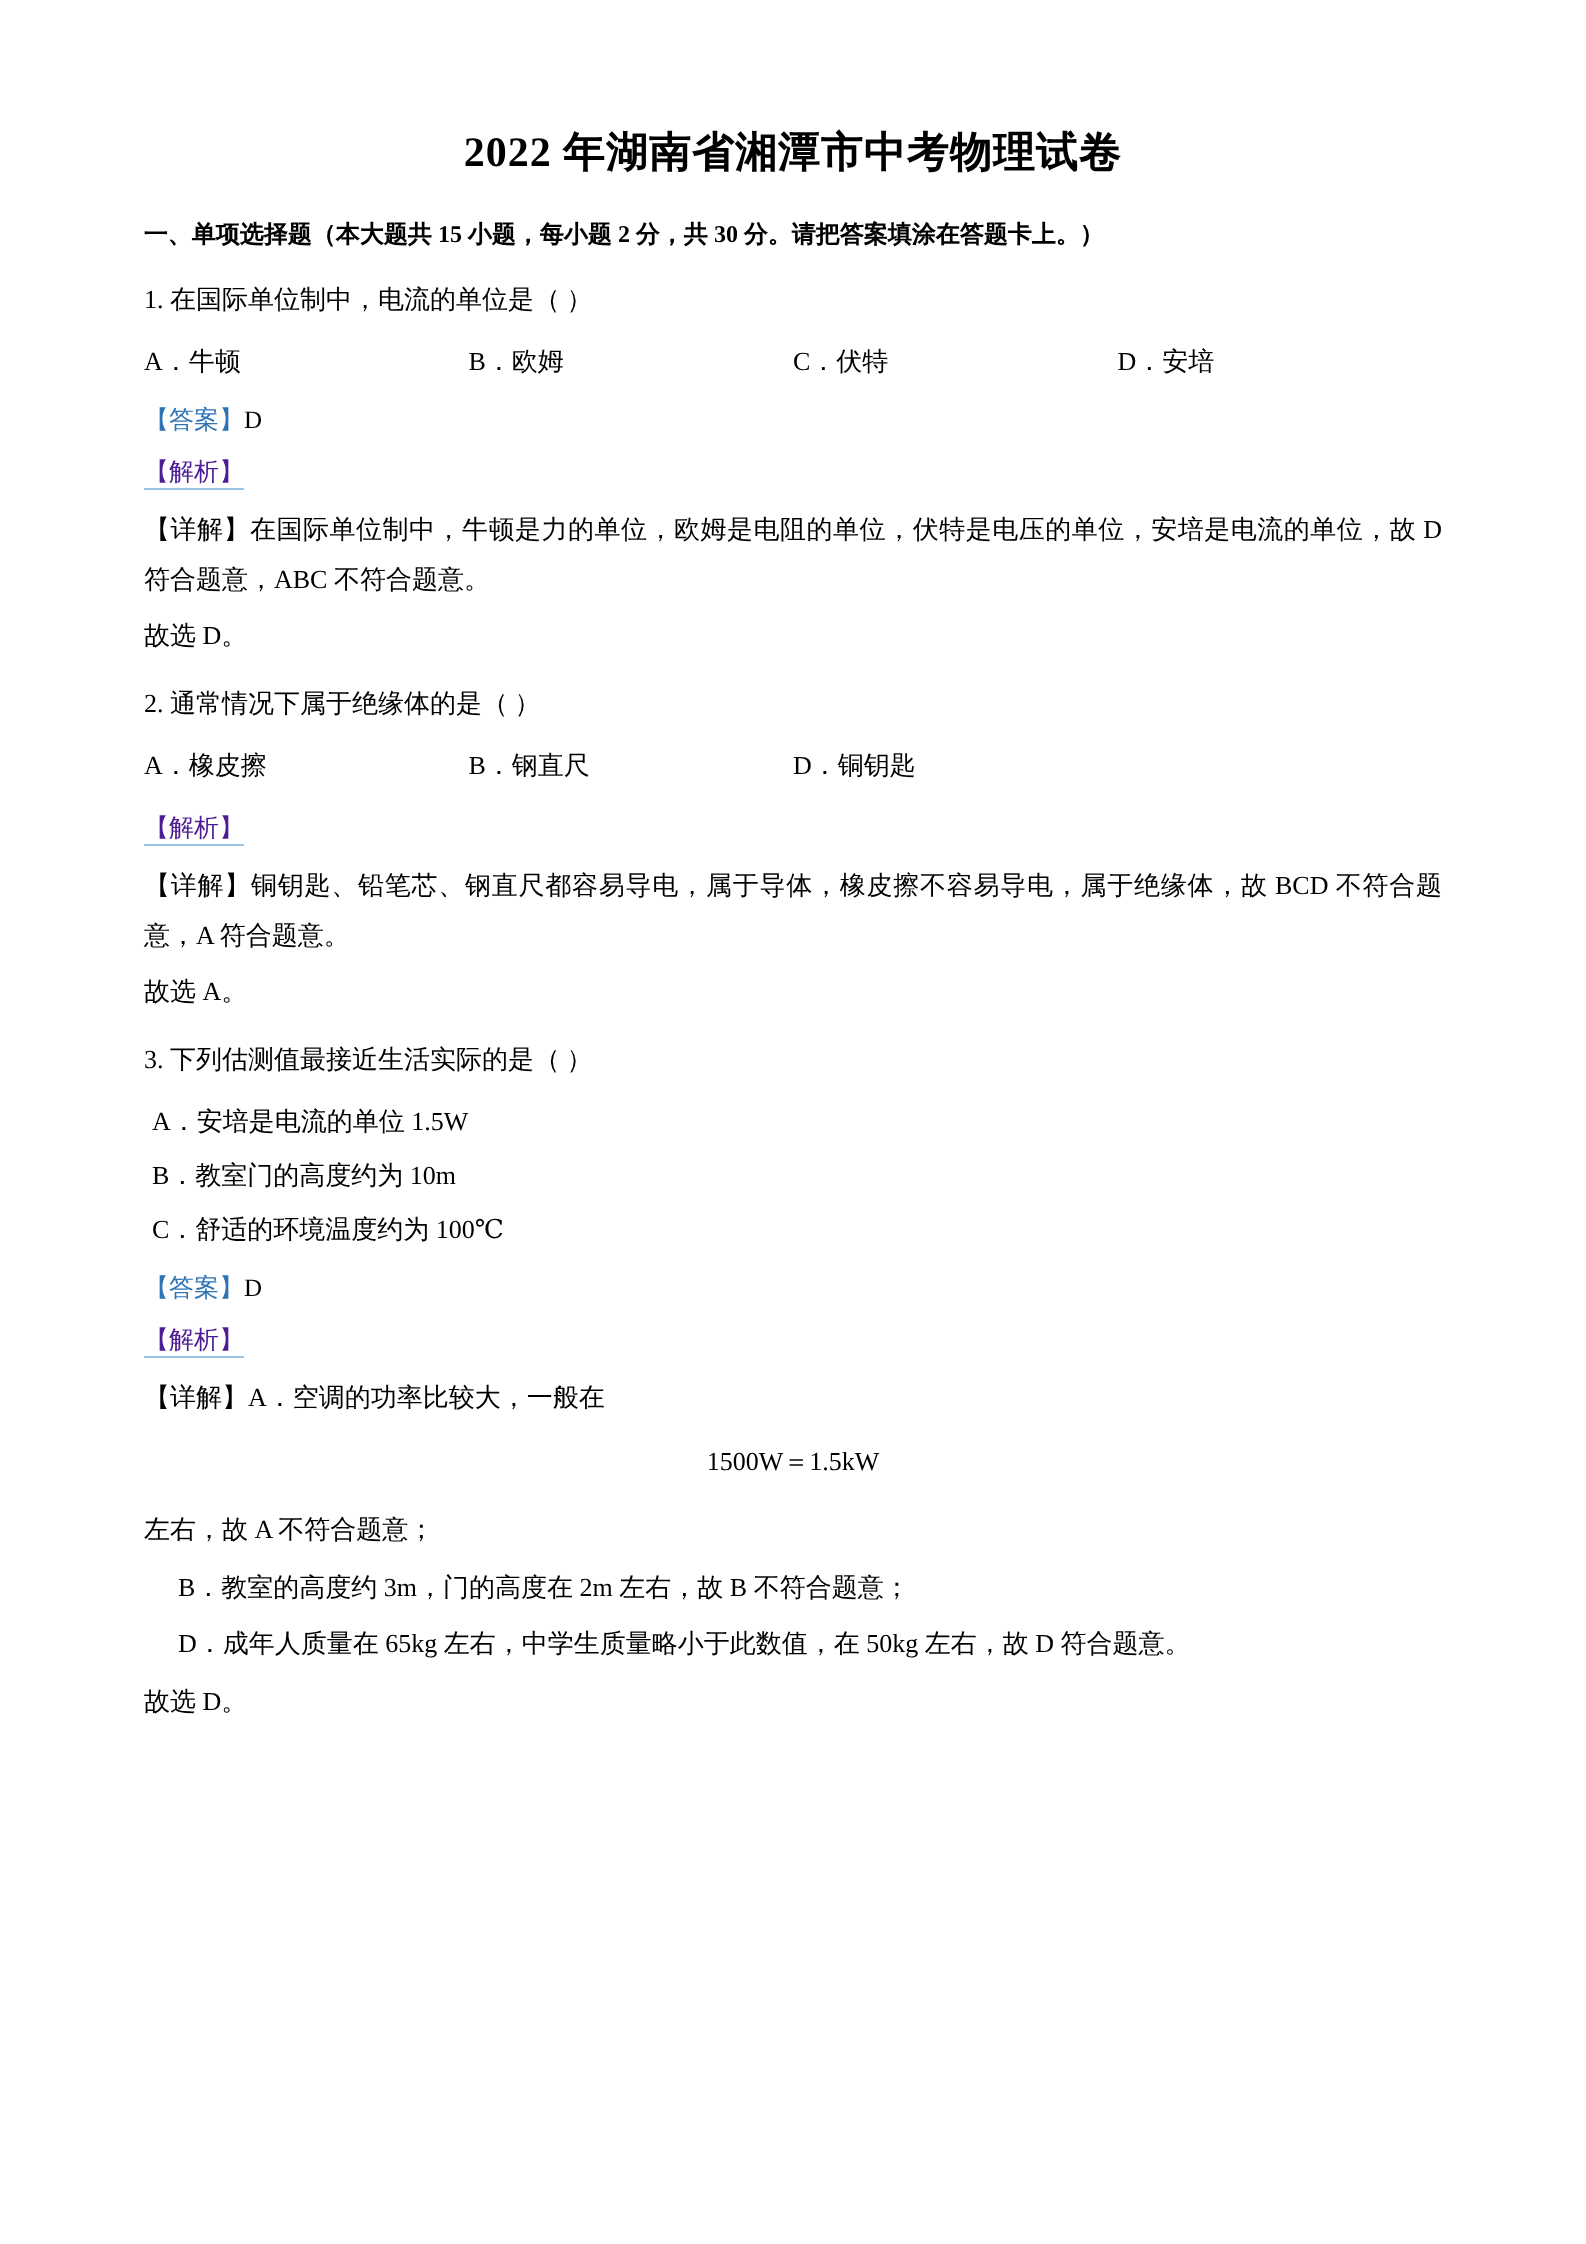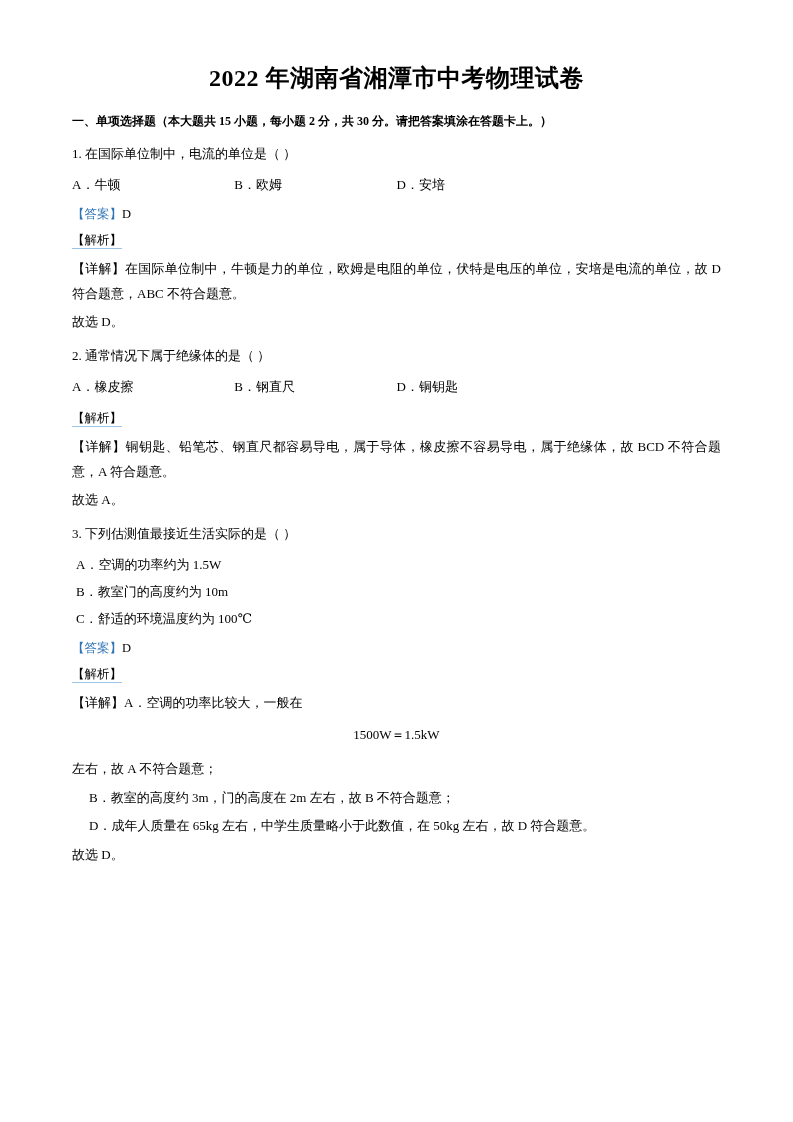--- a/index.html
+++ b/index.html
@@ -17,21 +17,21 @@
   }
   .page {
     position: relative;
     width: 793px;
     height: 1122px;
     box-sizing: border-box;
     padding: 0 72px;
   }
   .doc-title {
     text-align: center;
-    font-size: 24px;
+    font-size: 21px;
     font-weight: bold;
     letter-spacing: 0.5px;
     margin-top: 62px;
     margin-bottom: 18px;
     font-family: "Liberation Serif", "DejaVu Serif", serif;
   }
   .section-heading {
     font-size: 12px;
     font-weight: bold;
     margin: 0 0 12px 0;
@@ -51,21 +51,21 @@
   .options-row .opt {
     width: 25%;
     box-sizing: border-box;
   }
   .opt-stacked {
     font-size: 13px;
     line-height: 1.9;
     margin: 2px 0 2px 4px;
   }
   .tag {
-    color: #000000;
+    color: #4c1d95;
     font-size: 12.5px;
     line-height: 1.6;
     margin: 7px 0 5px 0;
     display: block;
   }
   .tag span.tag-box {
     border-bottom: 1px solid #9cc3e5;
     padding-bottom: 1px;
   }
   .answer-line {
@@ -107,20 +107,21 @@
 
   <div class="doc-title">2022 年湖南省湘潭市中考物理试卷</div>
 
   <div class="section-heading">一、单项选择题（本大题共 15 小题，每小题 2 分，共 30 分。请把答案填涂在答题卡上。）</div>
 
   <div>
     <div class="q-stem">1. 在国际单位制中，电流的单位是（      ）</div>
     <div class="options-row">
       <div class="opt">A．牛顿</div>
       <div class="opt">B．欧姆</div>
+      <div class="opt">C．伏特</div>
       <div class="opt">D．安培</div>
     </div>
     <div class="answer-line"><span class="tag-box">【答案】</span><span class="ans-val">D</span></div>
     <div class="tag"><span class="tag-box">【解析】</span></div>
     <div class="explain">【详解】在国际单位制中，牛顿是力的单位，欧姆是电阻的单位，伏特是电压的单位，安培是电流的单位，故 D 符合题意，ABC 不符合题意。</div>
     <div class="concl">故选 D。</div>
   </div>
 
   <div>
     <div class="q-stem">2. 通常情况下属于绝缘体的是（      ）</div>
@@ -129,21 +130,21 @@
       <div class="opt">B．钢直尺</div>
       <div class="opt">D．铜钥匙</div>
     </div>
     <div class="tag"><span class="tag-box">【解析】</span></div>
     <div class="explain">【详解】铜钥匙、铅笔芯、钢直尺都容易导电，属于导体，橡皮擦不容易导电，属于绝缘体，故 BCD 不符合题意，A 符合题意。</div>
     <div class="concl">故选 A。</div>
   </div>
 
   <div>
     <div class="q-stem">3. 下列估测值最接近生活实际的是（      ）</div>
-    <div class="opt-stacked">A．空调的功率约为 1.5W</div>
+    <div class="opt-stacked">A．安培是电流的单位 1.5W</div>
     <div class="opt-stacked">B．教室门的高度约为 10m</div>
     <div class="opt-stacked">C．舒适的环境温度约为 100℃</div>
     <div class="answer-line"><span class="tag-box">【答案】</span><span class="ans-val">D</span></div>
     <div class="tag"><span class="tag-box">【解析】</span></div>
     <div class="explain">【详解】A．空调的功率比较大，一般在</div>
     <div class="explain-centered">1500W＝1.5kW</div>
     <div class="explain">左右，故 A 不符合题意；</div>
     <div class="sub-item">B．教室的高度约 3m，门的高度在 2m 左右，故 B 不符合题意；</div>
     <div class="sub-item">D．成年人质量在 65kg 左右，中学生质量略小于此数值，在 50kg 左右，故 D 符合题意。</div>
     <div class="concl">故选 D。</div>

